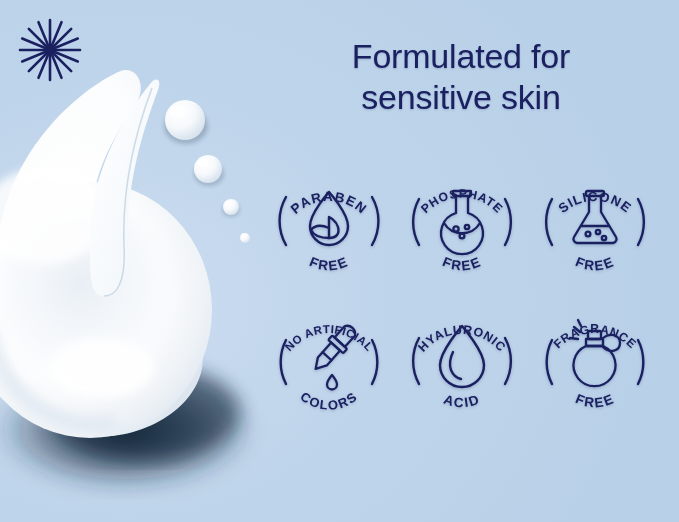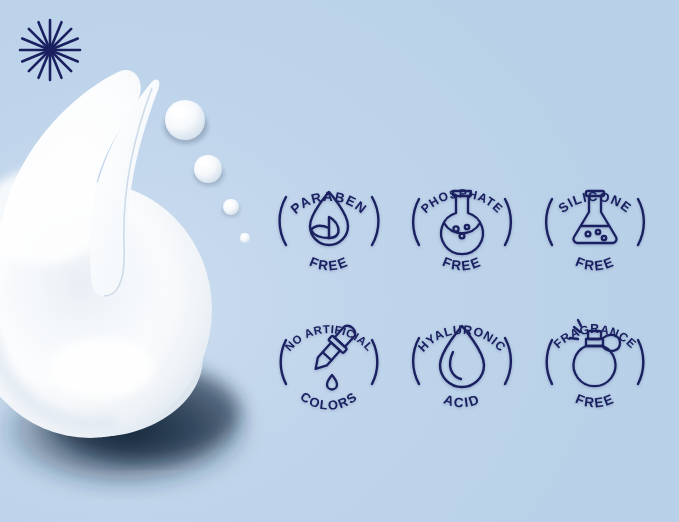--- a/index.html
+++ b/index.html
@@ -152,20 +152,22 @@
       <ellipse cx="291" cy="180" rx="9" ry="7" fill="#16293f" opacity=".18" filter="url(#soft3)"></ellipse>
       <circle cx="291" cy="177" r="8" fill="url(#bubG)"></circle>
       <ellipse cx="288" cy="173" rx="3" ry="2.3" fill="#ffffff" opacity=".95"></ellipse>
 
       <circle cx="305" cy="208" r="5" fill="url(#bubG)"></circle>
       <ellipse cx="303" cy="205" rx="2" ry="1.5" fill="#ffffff" opacity=".95"></ellipse>
     </svg>
   </div>
 
   <div id="headline">
+    <span class="ln">Formulated for</span>
+    <span class="ln">sensitive skin</span>
   </div>
 
   <div id="badges">
 
     <div class="badge">
       <svg viewBox="0 0 118 126">
         <defs>
           <path id="arcTop1" d="M16,72 A47,47 0 0 1 102,72"></path>
           <path id="arcBot1" d="M22,92 A43,43 0 0 0 96,92"></path>
         </defs>

